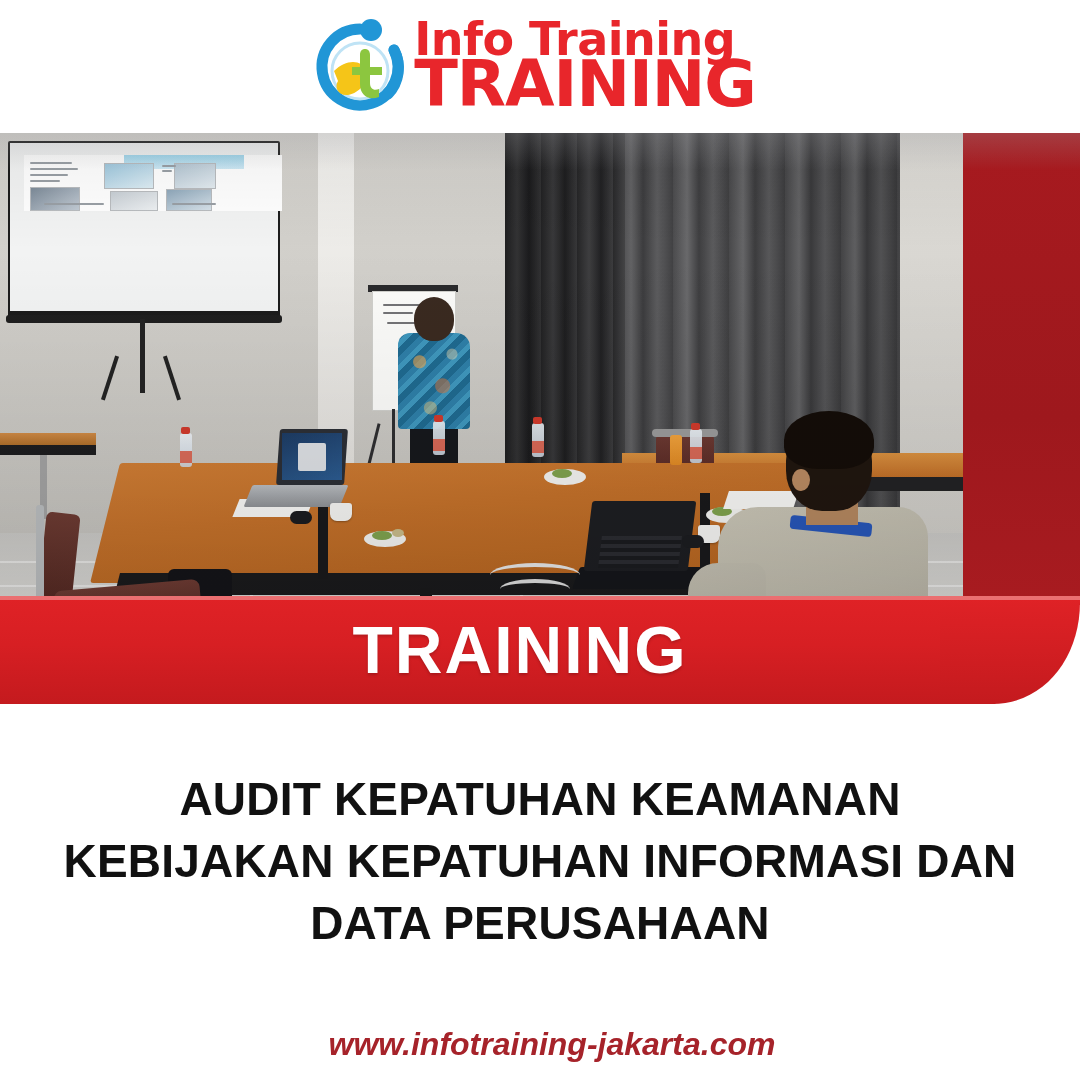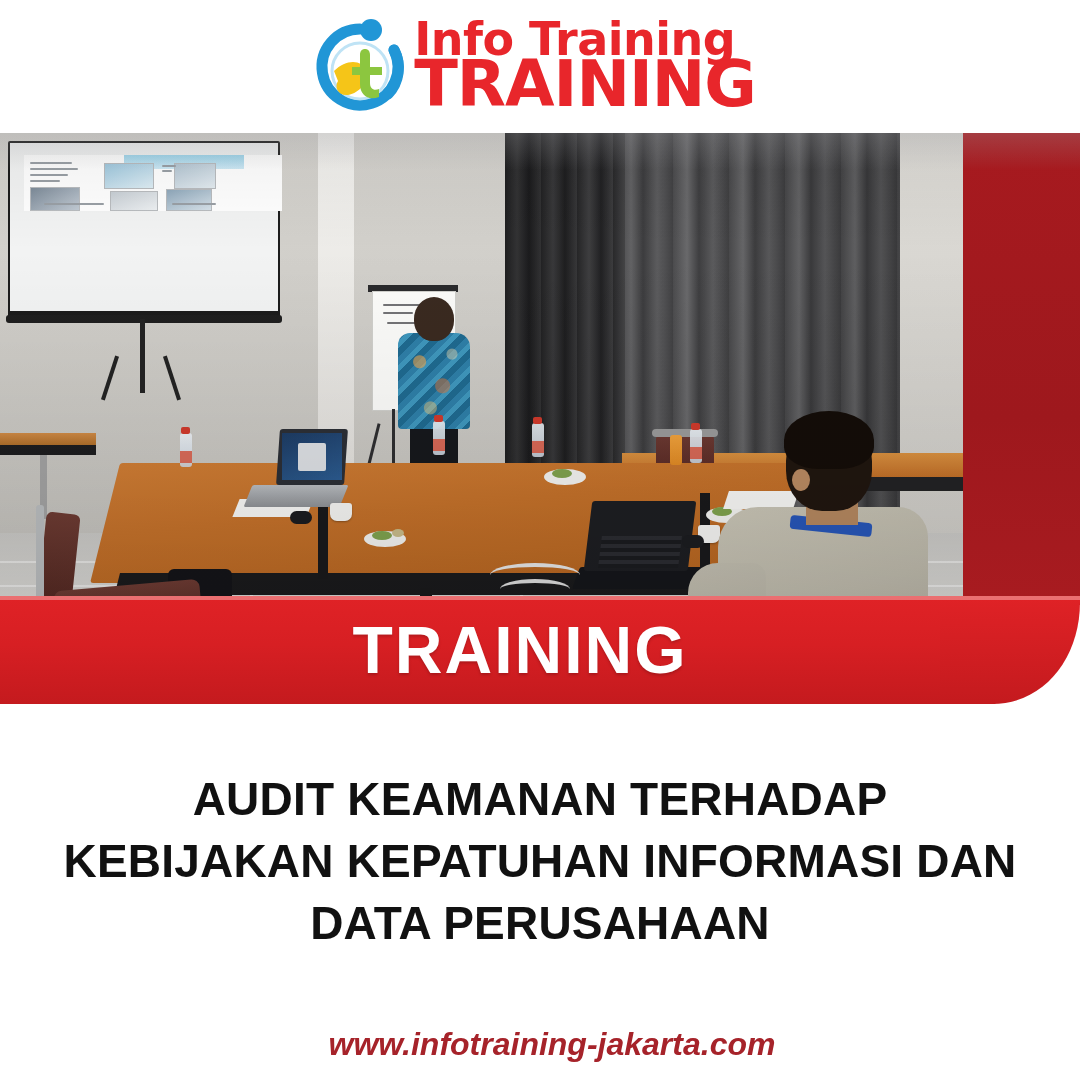--- a/index.html
+++ b/index.html
@@ -405,20 +405,20 @@
   <div class="banner-shadow"></div>
   <div class="banner">
     <div class="banner-shape"></div>
     <div class="banner-curve"></div>
     <div class="banner-hl"></div>
     <div class="banner-title">TRAINING</div>
   </div>
 
   <div class="content">
     <div class="course-title">
-      <div>AUDIT KEAMANAN TERHADAP</div>
+      <div>AUDIT KEPATUHAN KEAMANAN</div>
       <div>KEBIJAKAN KEPATUHAN INFORMASI DAN</div>
       <div>DATA PERUSAHAAN</div>
     </div>
     <div class="website">www.infotraining-jakarta.com</div>
   </div>
 
 </div>
 
 </body></html>

